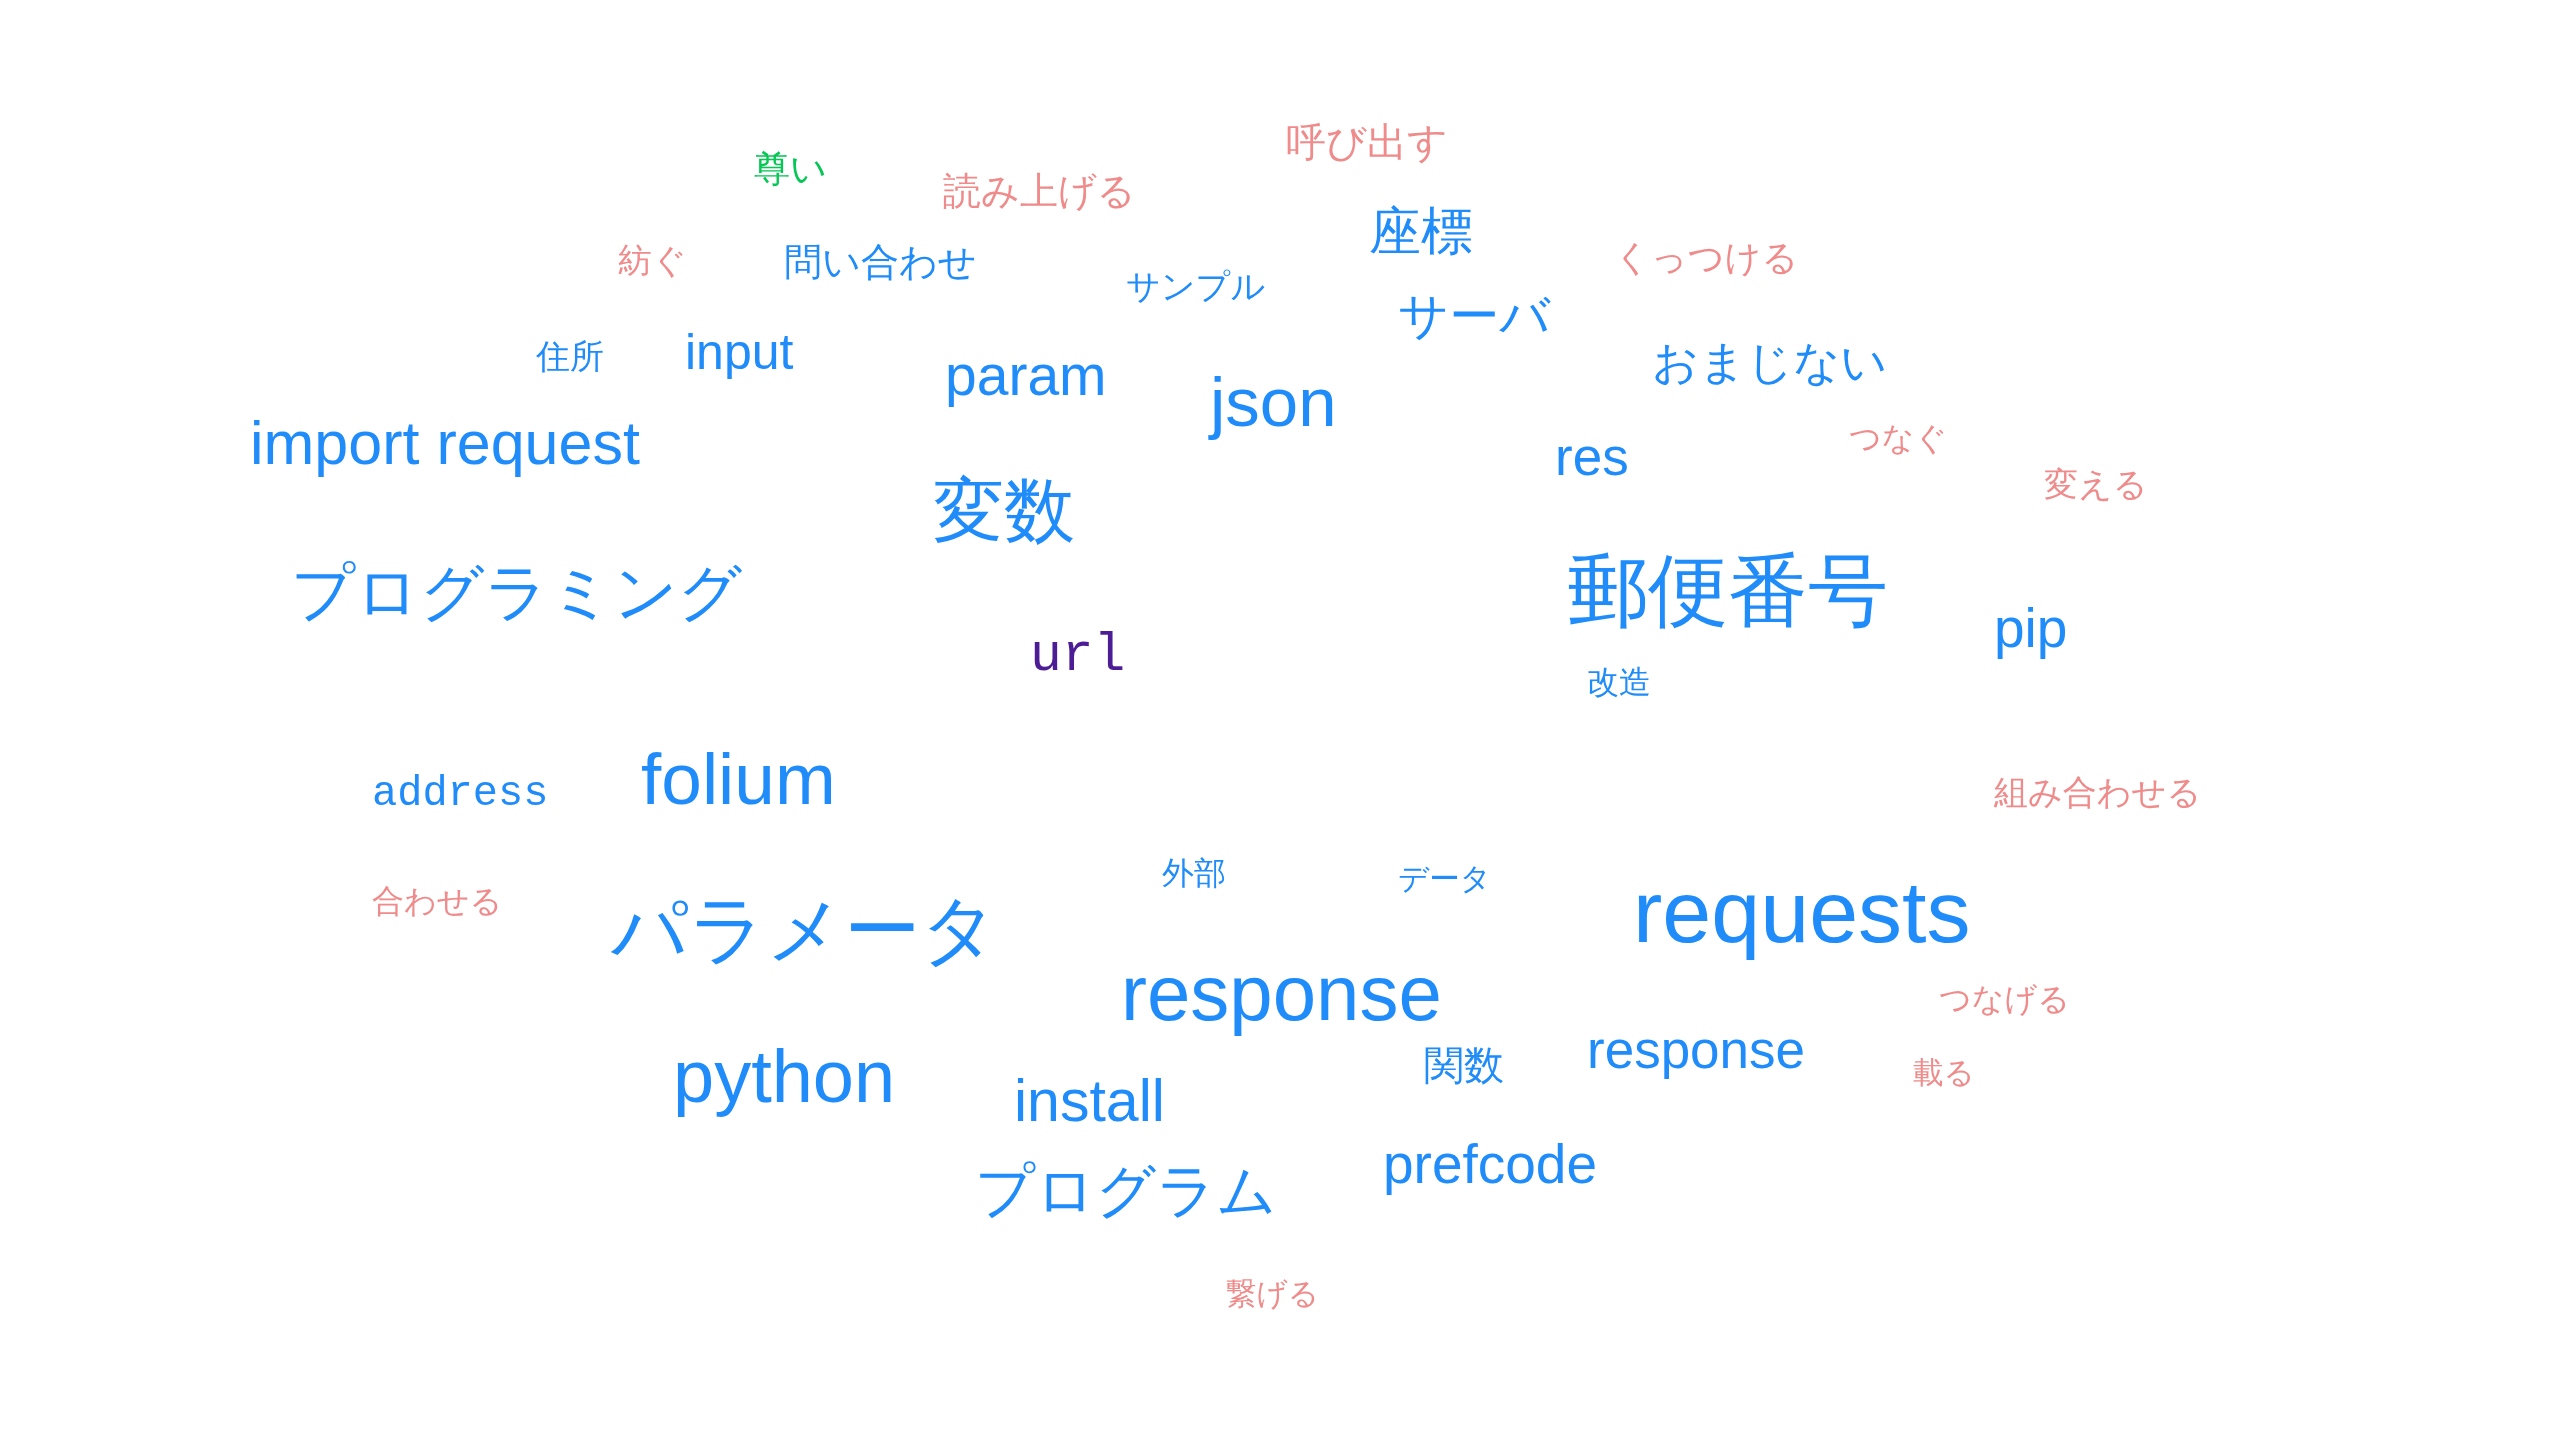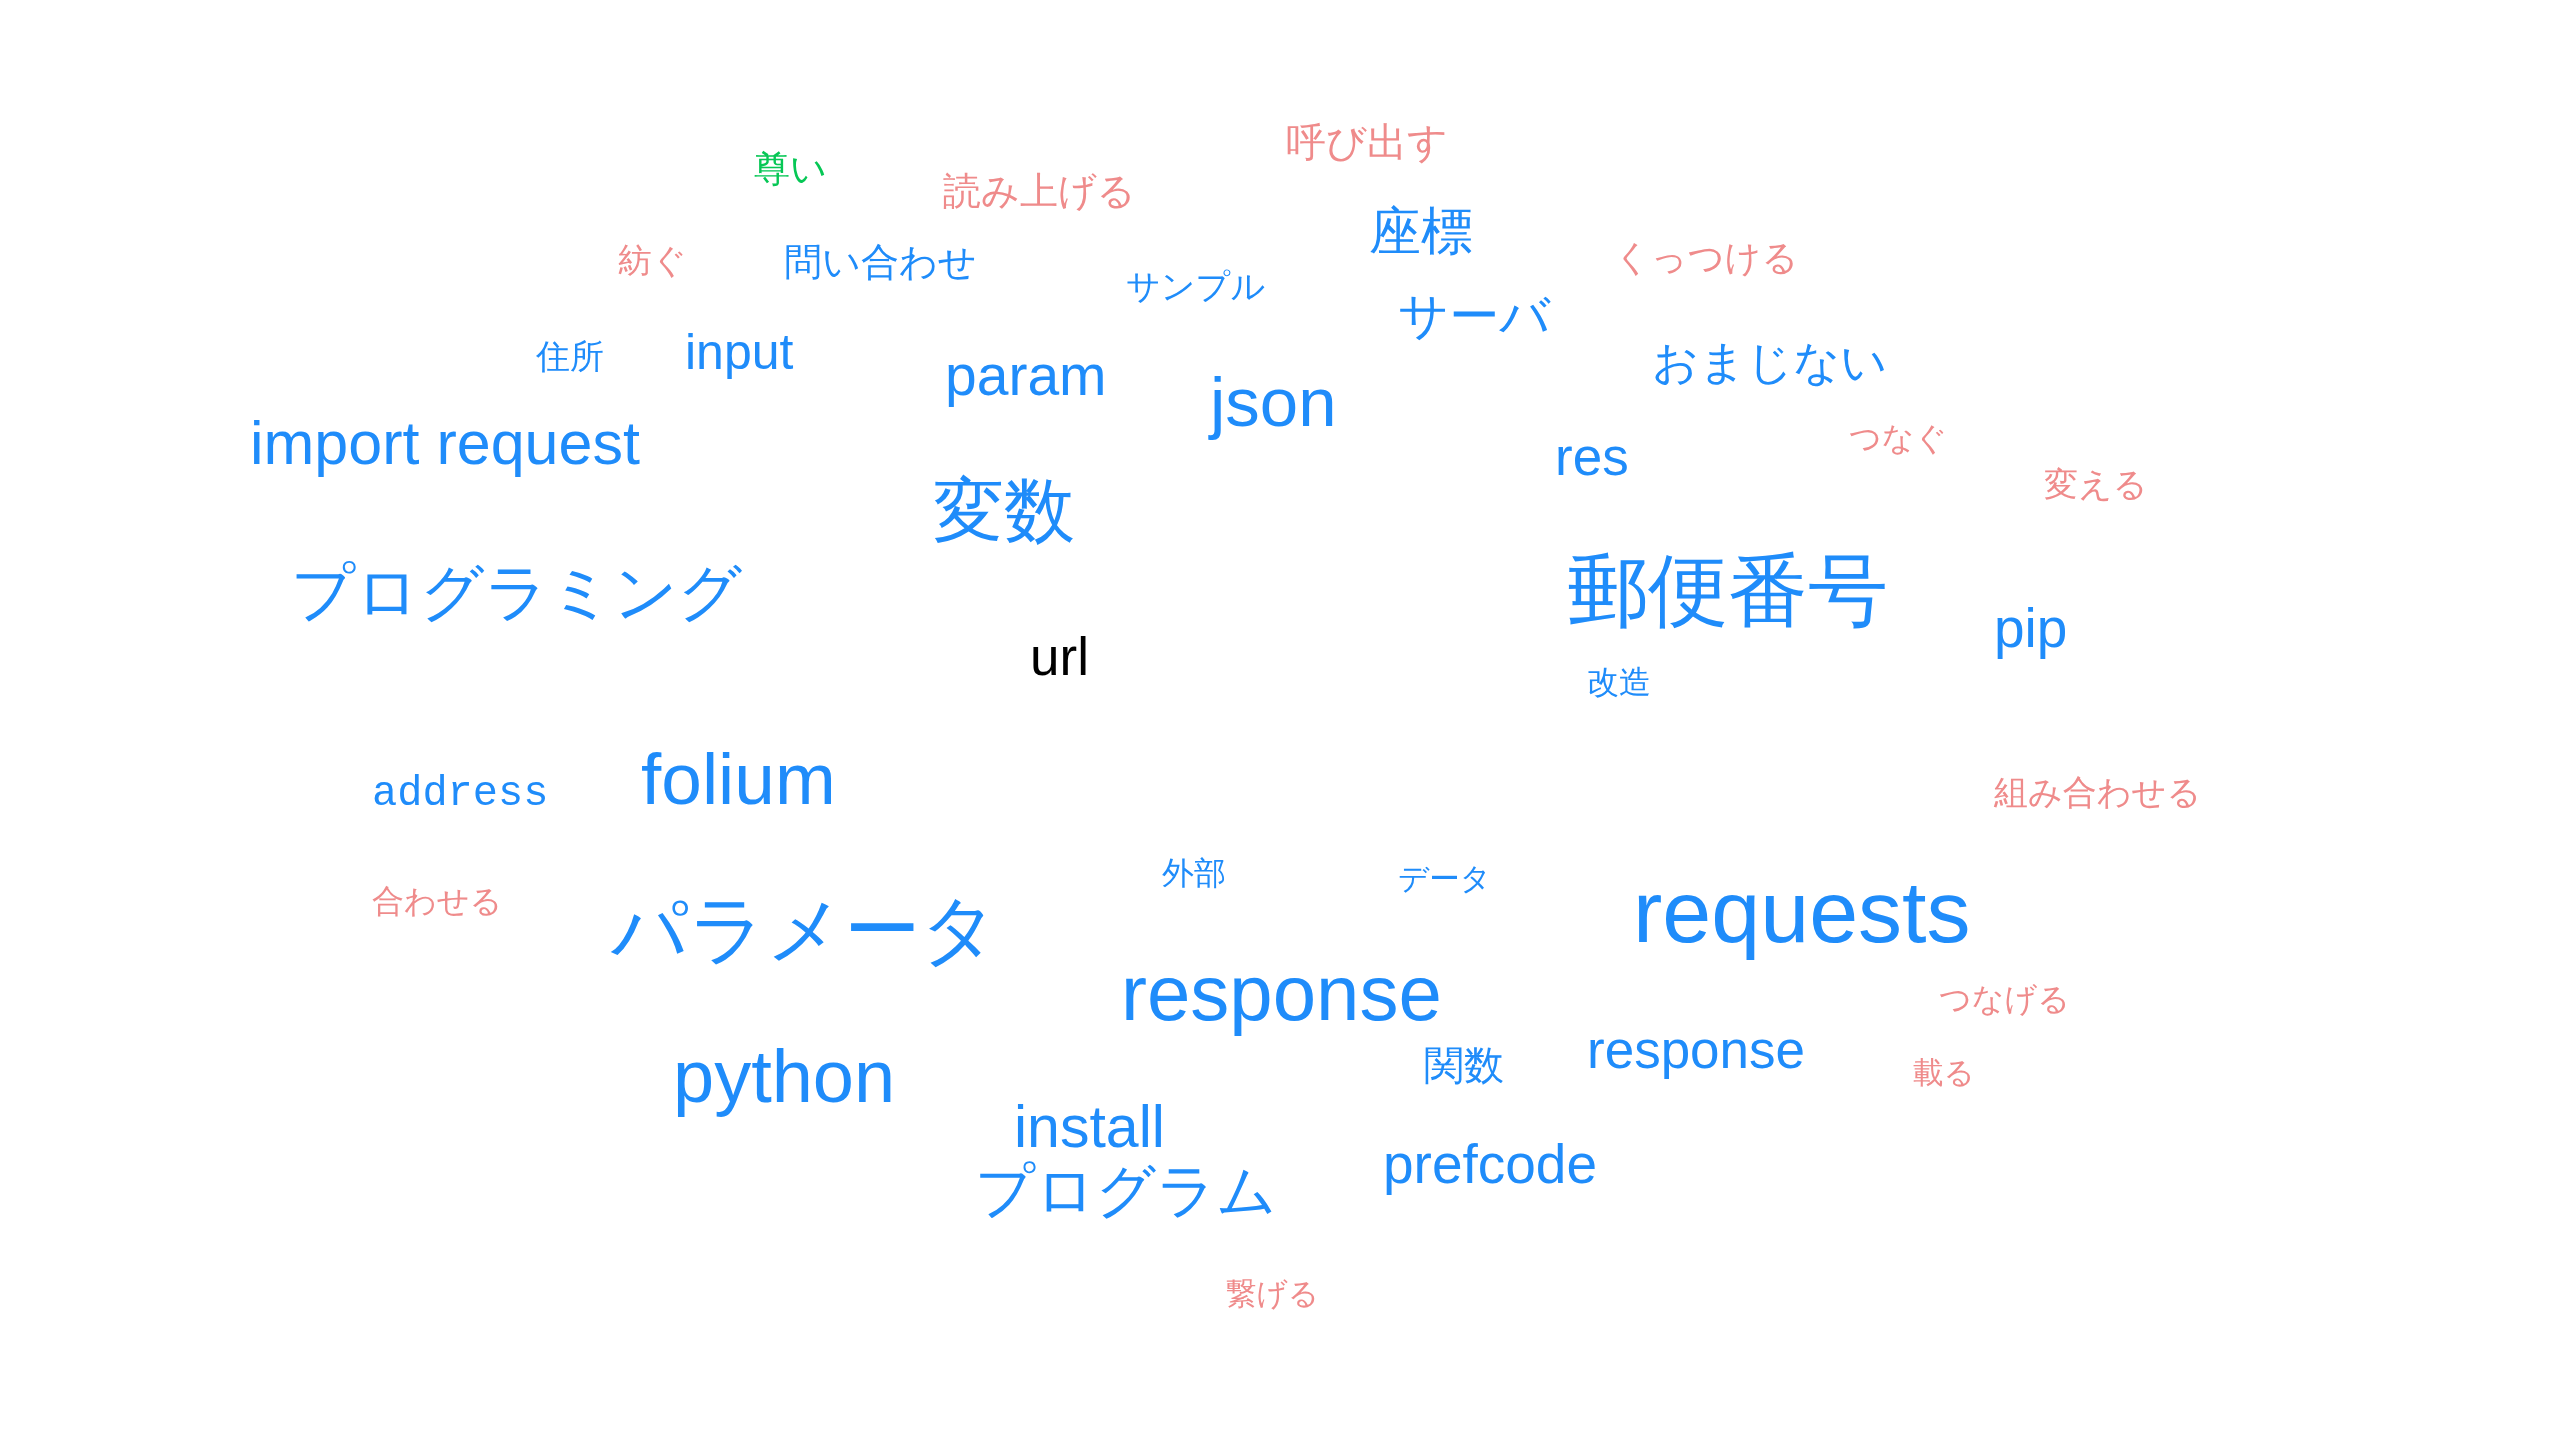--- a/index.html
+++ b/index.html
@@ -36,26 +36,26 @@
     <span class="cloud-word" style="left: 1121px; top: 954px; font-size: 78px; color: rgb(31, 140, 250);">response</span>
     <span class="cloud-word" style="left: 1568px; top: 551px; font-size: 80px; color: rgb(31, 140, 250);">郵便番号</span>
     <span class="cloud-word" style="left: 673px; top: 1040px; font-size: 74px; color: rgb(31, 140, 250);">python</span>
     <span class="cloud-word" style="left: 611px; top: 892px; font-size: 76px; color: rgb(31, 140, 250);">パラメータ</span>
     <span class="cloud-word" style="left: 291px; top: 561px; font-size: 63px; color: rgb(31, 140, 250);">プログラミング</span>
     <span class="cloud-word" style="left: 641px; top: 742px; font-size: 73px; color: rgb(31, 140, 250);">folium</span>
     <span class="cloud-word" style="left: 250px; top: 413px; font-size: 61px; color: rgb(31, 140, 250);">import request</span>
     <span class="cloud-word" style="left: 975px; top: 1162px; font-size: 59px; color: rgb(31, 140, 250);">プログラム</span>
     <span class="cloud-word" style="left: 1210px; top: 368px; font-size: 69px; color: rgb(31, 140, 250);">json</span>
     <span class="cloud-word" style="left: 933px; top: 475px; font-size: 71px; color: rgb(31, 140, 250);">変数</span>
-    <span class="cloud-word" style="left: 1014px; top: 1072px; font-size: 59px; color: rgb(31, 140, 250); margin-top: 26px;">install</span>
+    <span class="cloud-word" style="left: 1014px; top: 1072px; font-size: 59px; color: rgb(31, 140, 250);">install</span>
     <span class="cloud-word" style="left: 1383px; top: 1137px; font-size: 55px; color: rgb(31, 140, 250);">prefcode</span>
     <span class="cloud-word" style="left: 1587px; top: 1023px; font-size: 53px; color: rgb(31, 140, 250);">response</span>
     <span class="cloud-word" style="left: 945px; top: 347px; font-size: 57px; color: rgb(31, 140, 250);">param</span>
     <span class="cloud-word" style="left: 1555px; top: 430px; font-size: 53px; color: rgb(31, 140, 250);">res</span>
-    <span class="cloud-word" style="left: 1030px; top: 630px; font-size: 53px; color: #000000;">url</span>
+    <span class="cloud-word" style="left: 1030px; top: 630px; font-size: 53px; color: #4c1d95; font-family: Liberation Mono, monospace;">url</span>
     <span class="cloud-word" style="left: 1994px; top: 601px; font-size: 55px; color: rgb(31, 140, 250);">pip</span>
     <span class="cloud-word" style="left: 1369px; top: 205px; font-size: 52px; color: rgb(31, 140, 250);">座標</span>
     <span class="cloud-word" style="left: 1398px; top: 291px; font-size: 50px; color: rgb(31, 140, 250);">サーバ</span>
     <span class="cloud-word" style="left: 1652px; top: 339px; font-size: 46px; color: rgb(31, 140, 250);">おまじない</span>
     <span class="cloud-word" style="left: 685px; top: 327px; font-size: 50px; color: rgb(31, 140, 250);">input</span>
     <span class="cloud-word" style="left: 372px; top: 773px; font-size: 42px; color: rgb(31, 140, 250); font-family: Liberation Mono, monospace;">address</span>
     <span class="cloud-word" style="left: 784px; top: 243px; font-size: 38px; color: rgb(31, 140, 250);">問い合わせ</span>
     <span class="cloud-word" style="left: 1424px; top: 1045px; font-size: 40px; color: rgb(31, 140, 250);">関数</span>
     <span class="cloud-word" style="left: 1126px; top: 269px; font-size: 34px; color: rgb(31, 140, 250);">サンプル</span>
     <span class="cloud-word" style="left: 1587px; top: 666px; font-size: 32px; color: rgb(31, 140, 250);">改造</span>

